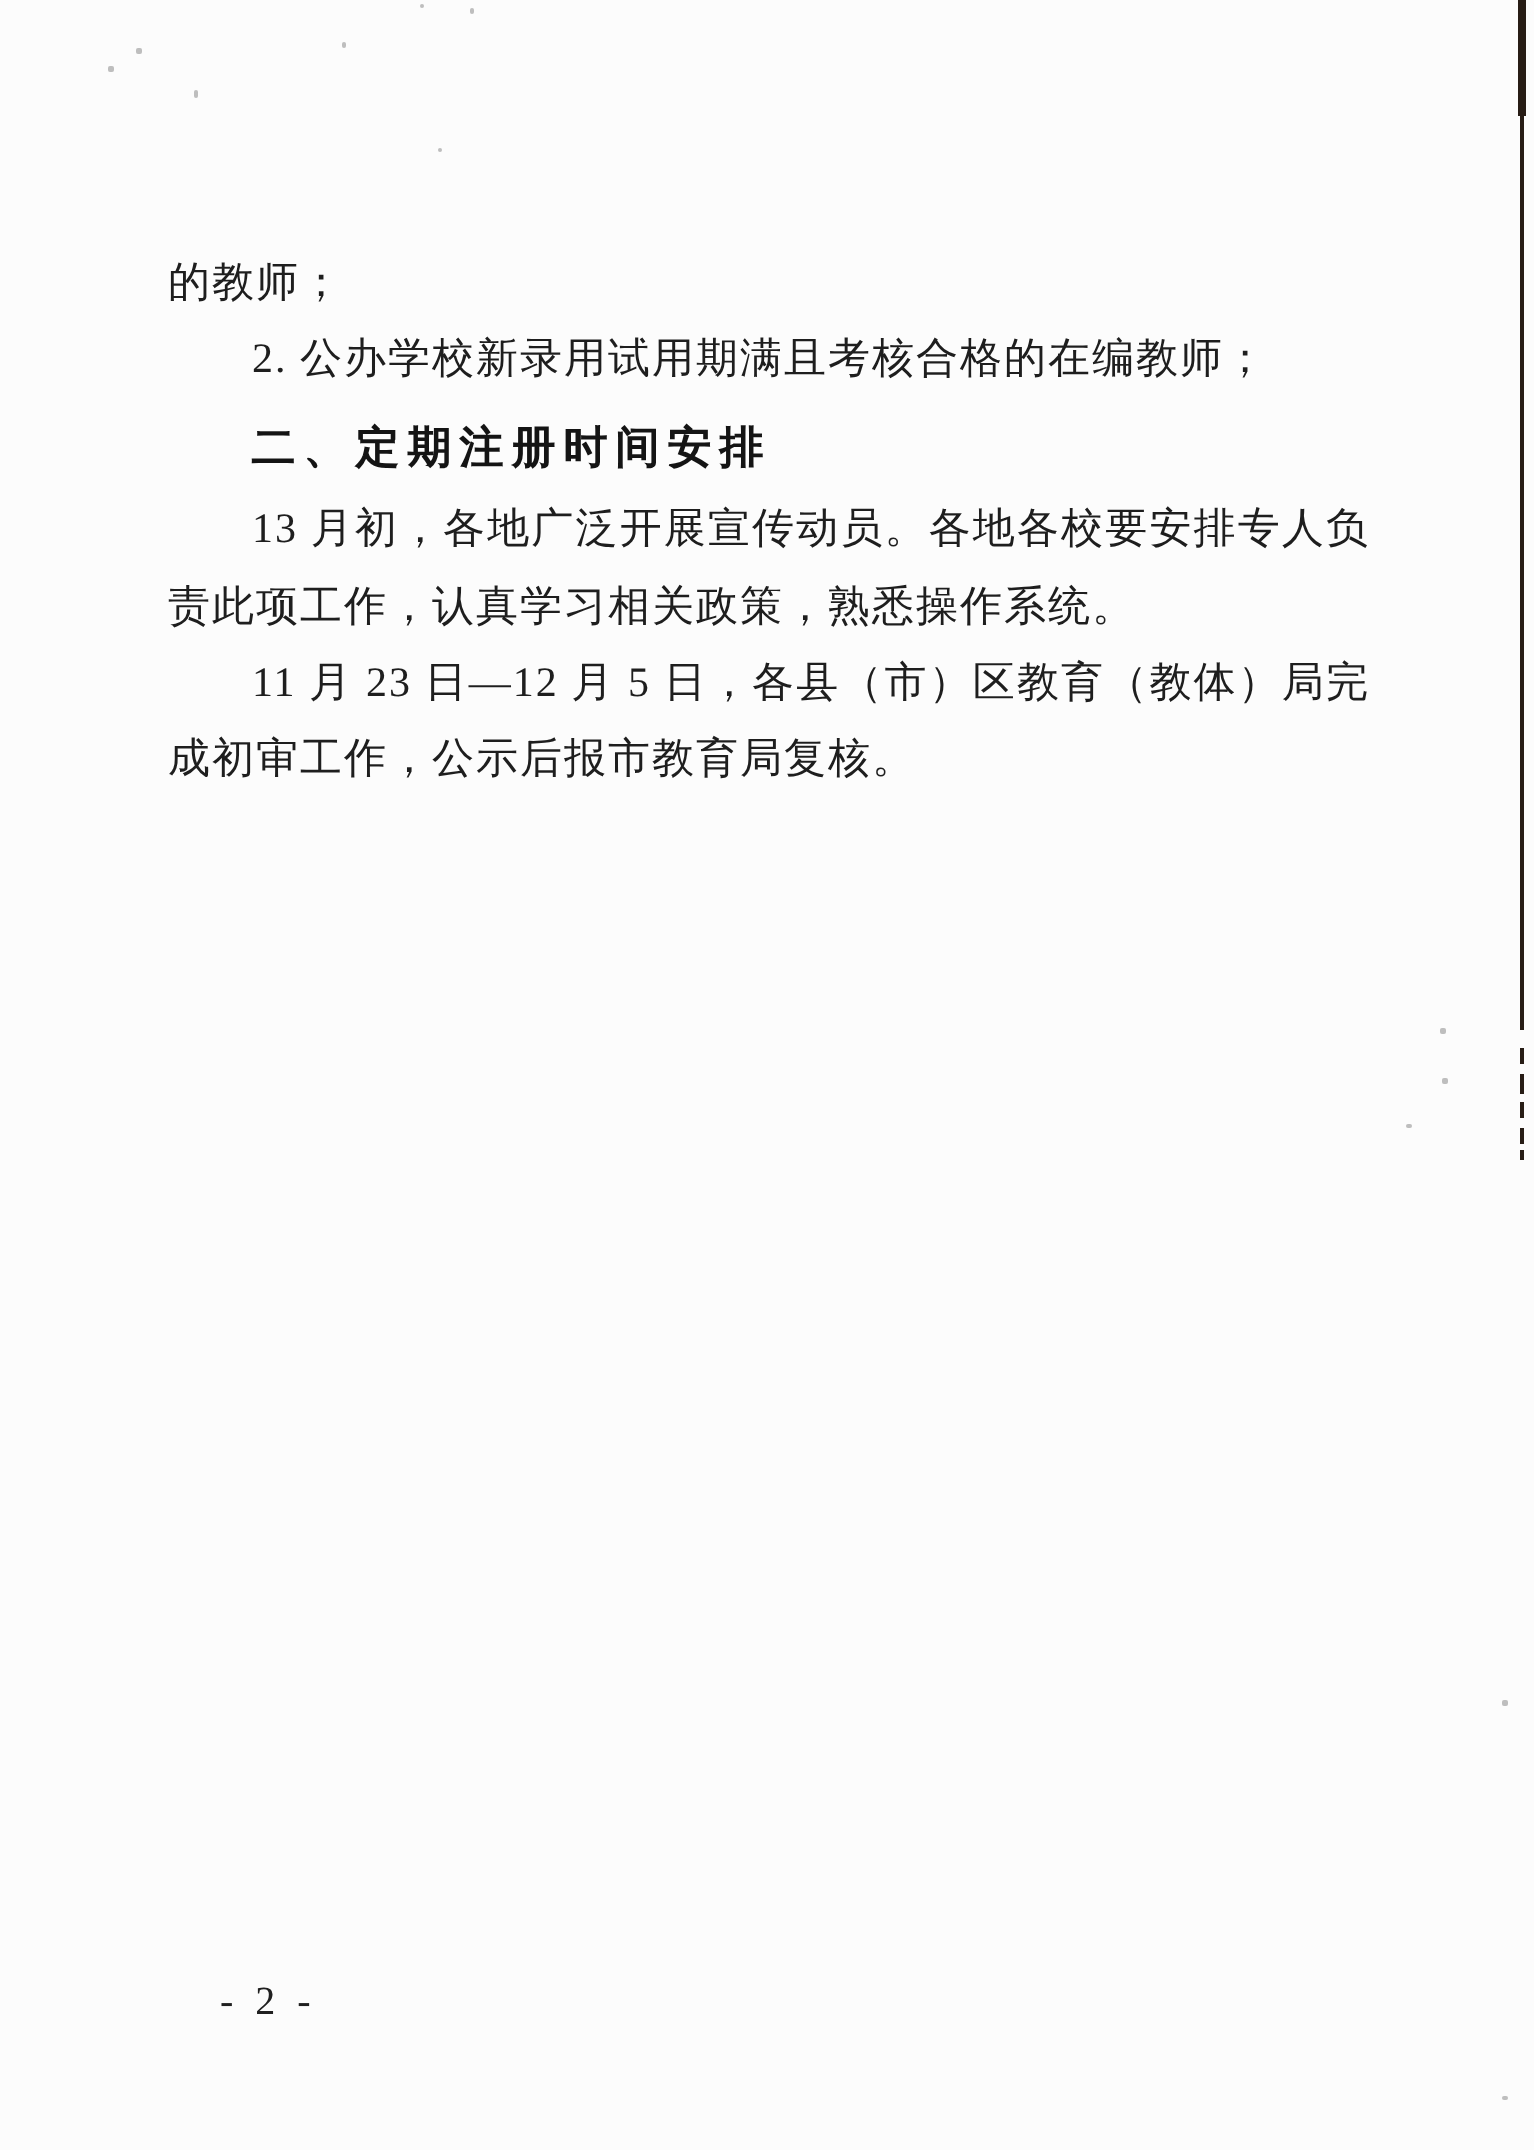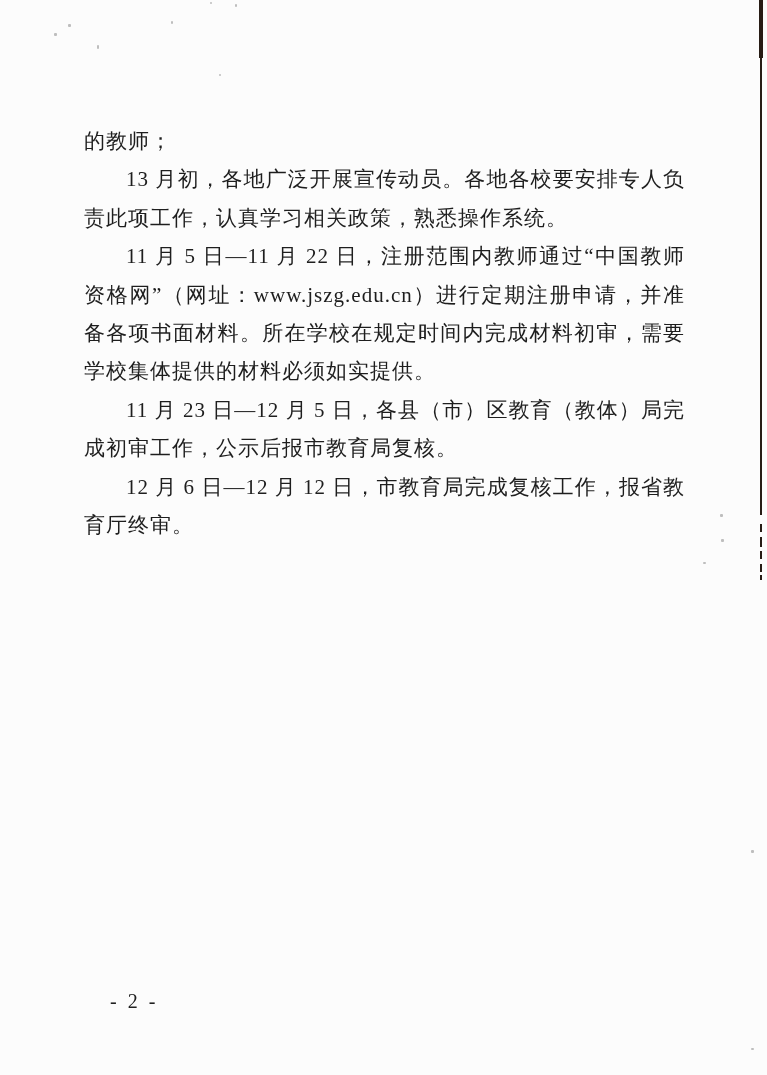--- a/index.html
+++ b/index.html
@@ -65,24 +65,24 @@
     border-radius: 1px;
   }
 </style>
 </head>
 <body>
 
 <div class="page">
 
   <div class="content">
     <p class="block block-continuation">的教师；</p>
+    <p class="block block-paragraph">2. 公办学校新录用试用期满且考核合格的在编教师；</p>
+    <p class="block block-heading">二、定期注册时间安排</p>
     <p class="block block-paragraph">13 月初，各地广泛开展宣传动员。各地各校要安排专人负责此项工作，认真学习相关政策，熟悉操作系统。</p>
-    <p class="block block-paragraph">11 月 5 日—11 月 22 日，注册范围内教师通过“中国教师资格网”（网址：www.jszg.edu.cn）进行定期注册申请，并准备各项书面材料。所在学校在规定时间内完成材料初审，需要学校集体提供的材料必须如实提供。</p>
     <p class="block block-paragraph">11 月 23 日—12 月 5 日，各县（市）区教育（教体）局完成初审工作，公示后报市教育局复核。</p>
-    <p class="block block-paragraph">12 月 6 日—12 月 12 日，市教育局完成复核工作，报省教育厅终审。</p>
   </div>
 
   <div class="footer">- 2 -</div>
 
   <div class="edge-line" style="left:759px; top:0; width:4px; height:58px;"></div>
   <div class="edge-line" style="left:760px; top:0; width:2px; height:515px;"></div>
   <div class="edge-line" style="left:760px; top:524px; width:2px; height:8px;"></div>
   <div class="edge-line" style="left:760px; top:537px; width:2px; height:10px;"></div>
   <div class="edge-line" style="left:760px; top:551px; width:2px; height:8px;"></div>
   <div class="edge-line" style="left:760px; top:564px; width:2px; height:8px;"></div>

